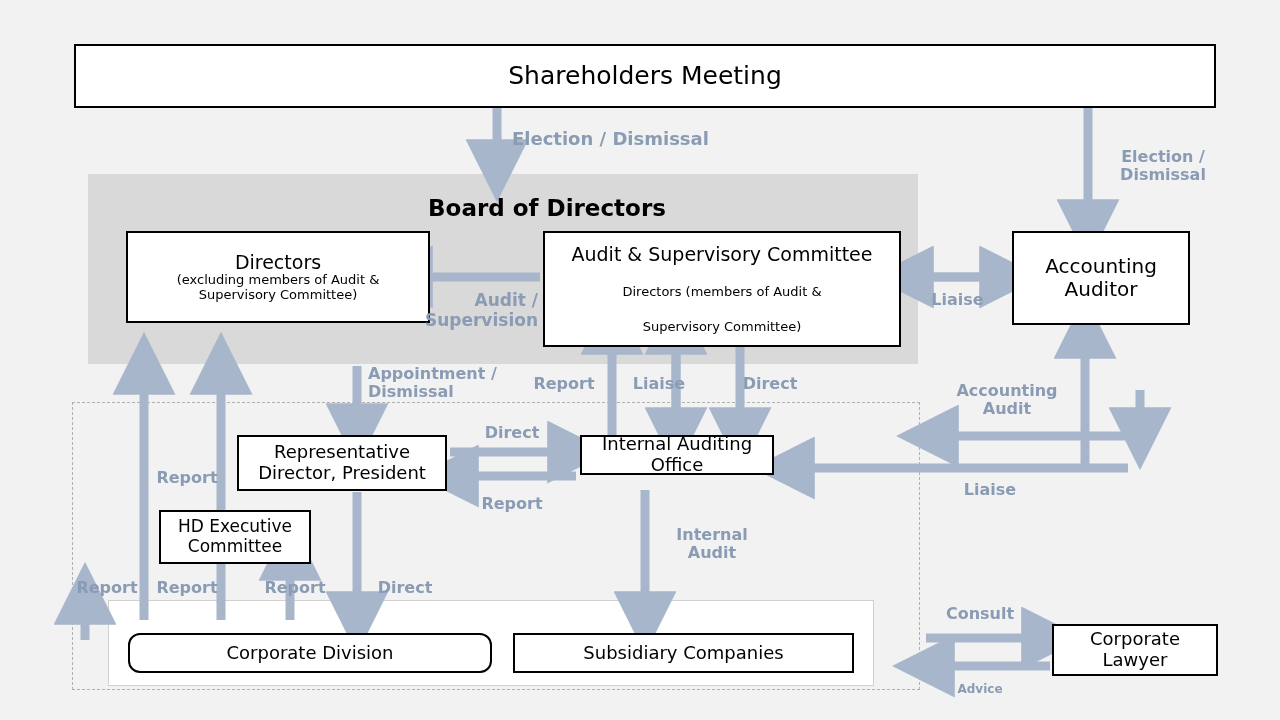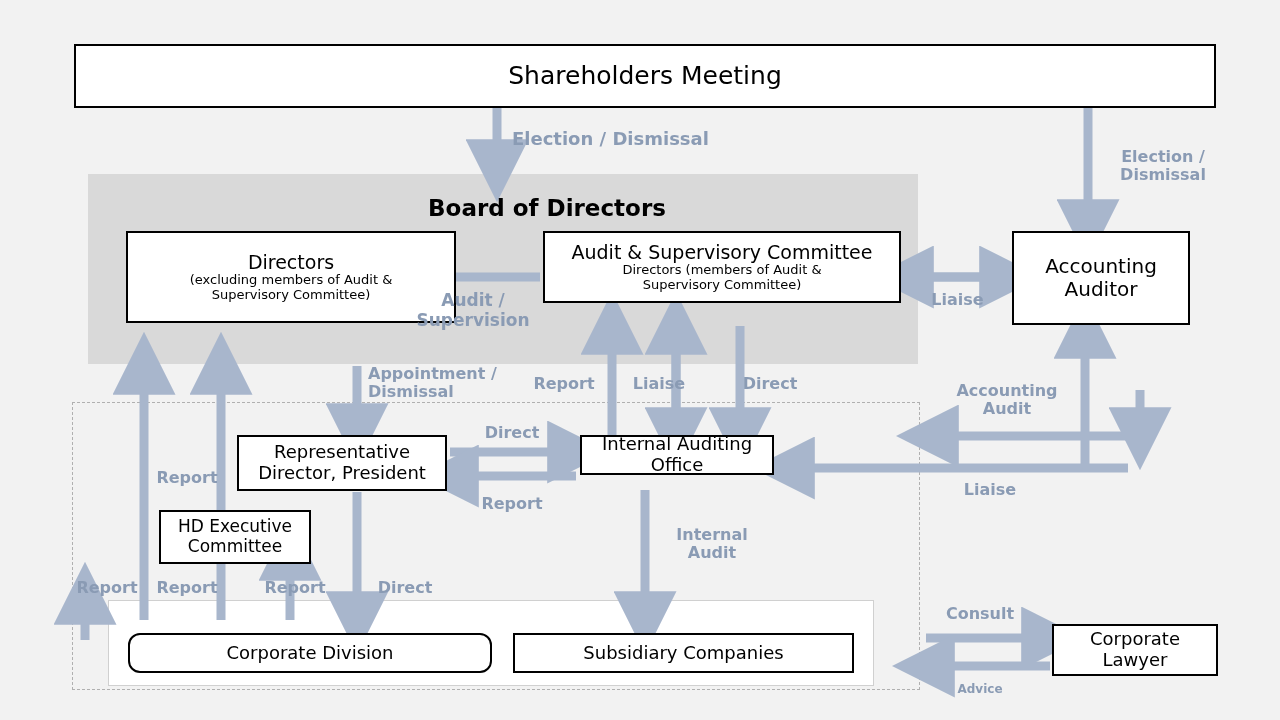--- a/index.html
+++ b/index.html
@@ -134,27 +134,27 @@
   </svg>
 
   <div class="box" style="left:74px; top:44px; width:1142px; height:64px; font-size:25px;">
     <span>Shareholders Meeting</span>
   </div>
 
   <div class="title-band" style="left:88px; top:195px; width:830px; font-size:23px;padding-left:44px;">
     <span>Board of Directors</span>
   </div>
 
-  <div class="box" style="left:126px; top:231px; width:330px; height:92px; font-size:19px;">
+  <div class="box" style="left:126px; top:231px; width:304px; height:92px; font-size:19px;">
     <span>Directors</span>
     <span class="sub">(excluding members of Audit &amp;</span>
     <span class="sub">Supervisory Committee)</span>
   </div>
 
-  <div class="box" style="left:543px; top:231px; width:358px; height:72px; font-size:19px;">
+  <div class="box" style="left:543px; top:231px; width:358px; height:116px; font-size:19px;gap:20px;">
     <span>Audit &amp; Supervisory Committee</span>
     <span class="sub">Directors (members of Audit &amp;</span>
     <span class="sub">Supervisory Committee)</span>
   </div>
 
   <div class="box" style="left:1012px; top:231px; width:178px; height:94px; font-size:20px;">
     <span>Accounting</span>
     <span>Auditor</span>
   </div>
 
@@ -184,21 +184,21 @@
   <div class="box" style="left:1052px; top:624px; width:166px; height:52px; font-size:18px;">
     <span>Corporate</span>
     <span>Lawyer</span>
   </div>
 
   <div class="lbl" style="left:512px; top:129px; width:230px; font-size:18px; text-align:left;">Election / Dismissal</div>
 
   <div class="lbl" style="left:1098px; top:148px; width:130px; font-size:16px;">Election /
 Dismissal</div>
 
-  <div class="lbl" style="left:408px; top:291px; width:130px; font-size:17px;">Audit /
+  <div class="lbl" style="left:408px; top:291px; width:130px; font-size:17px;text-align:right;">Audit /
 Supervision</div>
 
   <div class="lbl" style="left:905px; top:291px; width:105px; font-size:16px;">Liaise</div>
 
   <div class="lbl" style="left:368px; top:365px; width:146px; font-size:16px; text-align:left;">Appointment /
 Dismissal</div>
 
   <div class="lbl" style="left:524px; top:375px; width:80px; font-size:16px;">Report</div>
 
   <div class="lbl" style="left:622px; top:375px; width:74px; font-size:16px;">Liaise</div>

